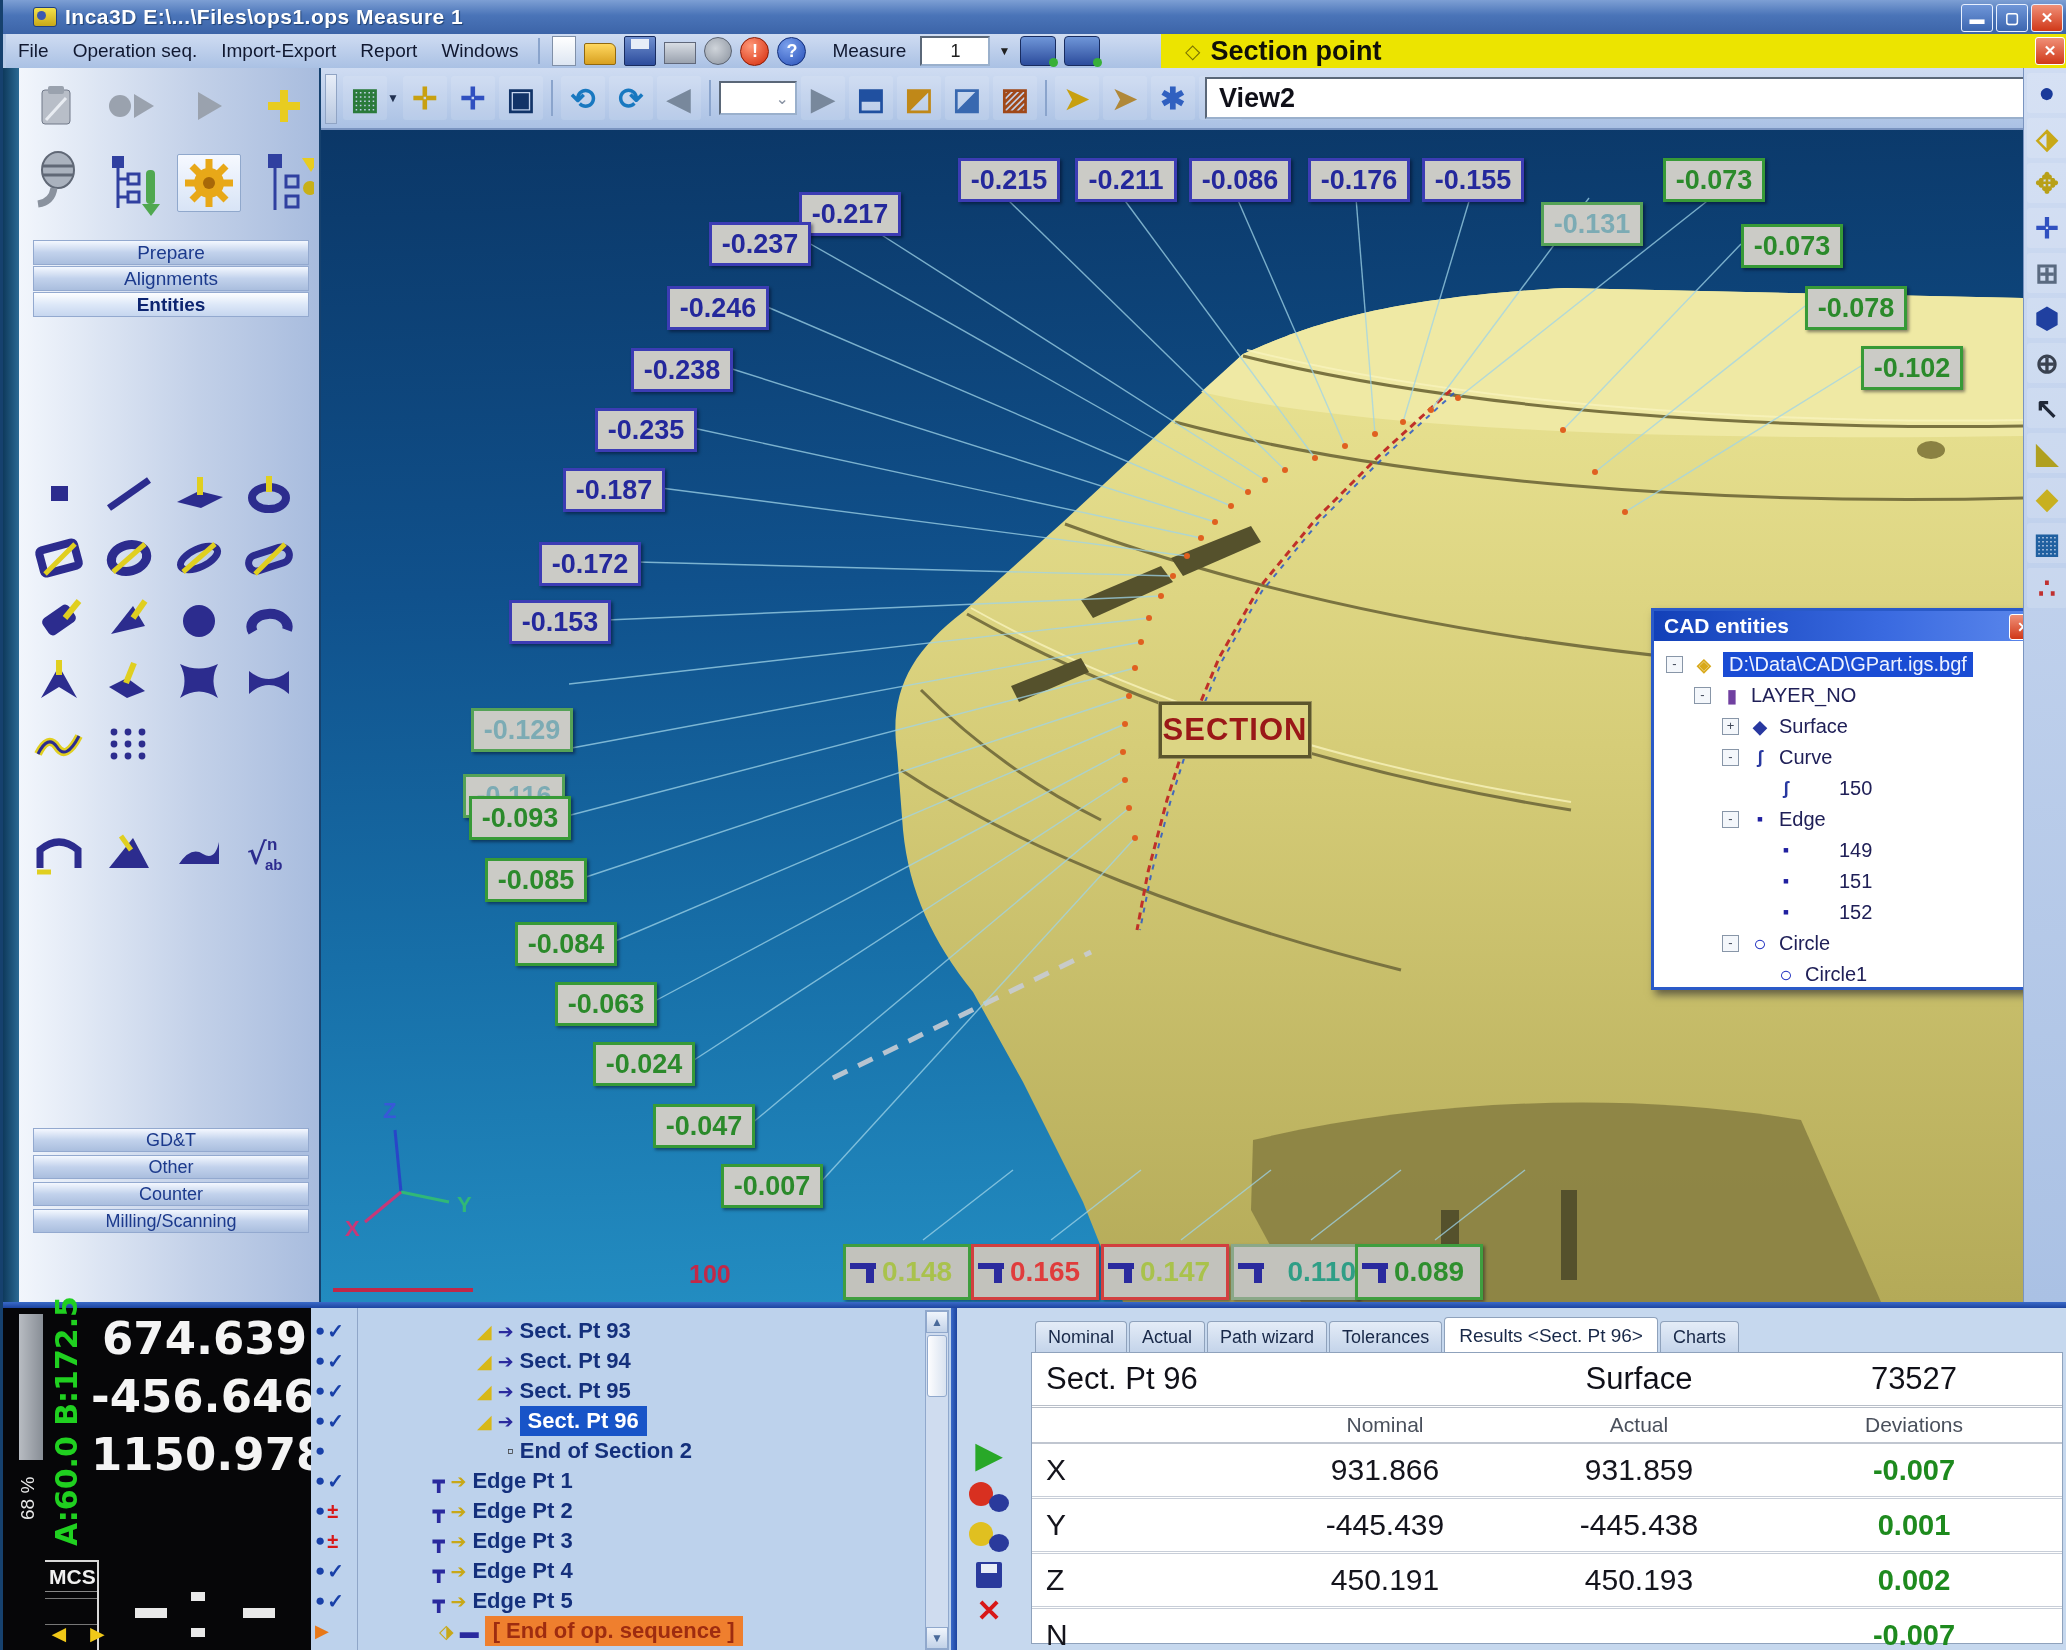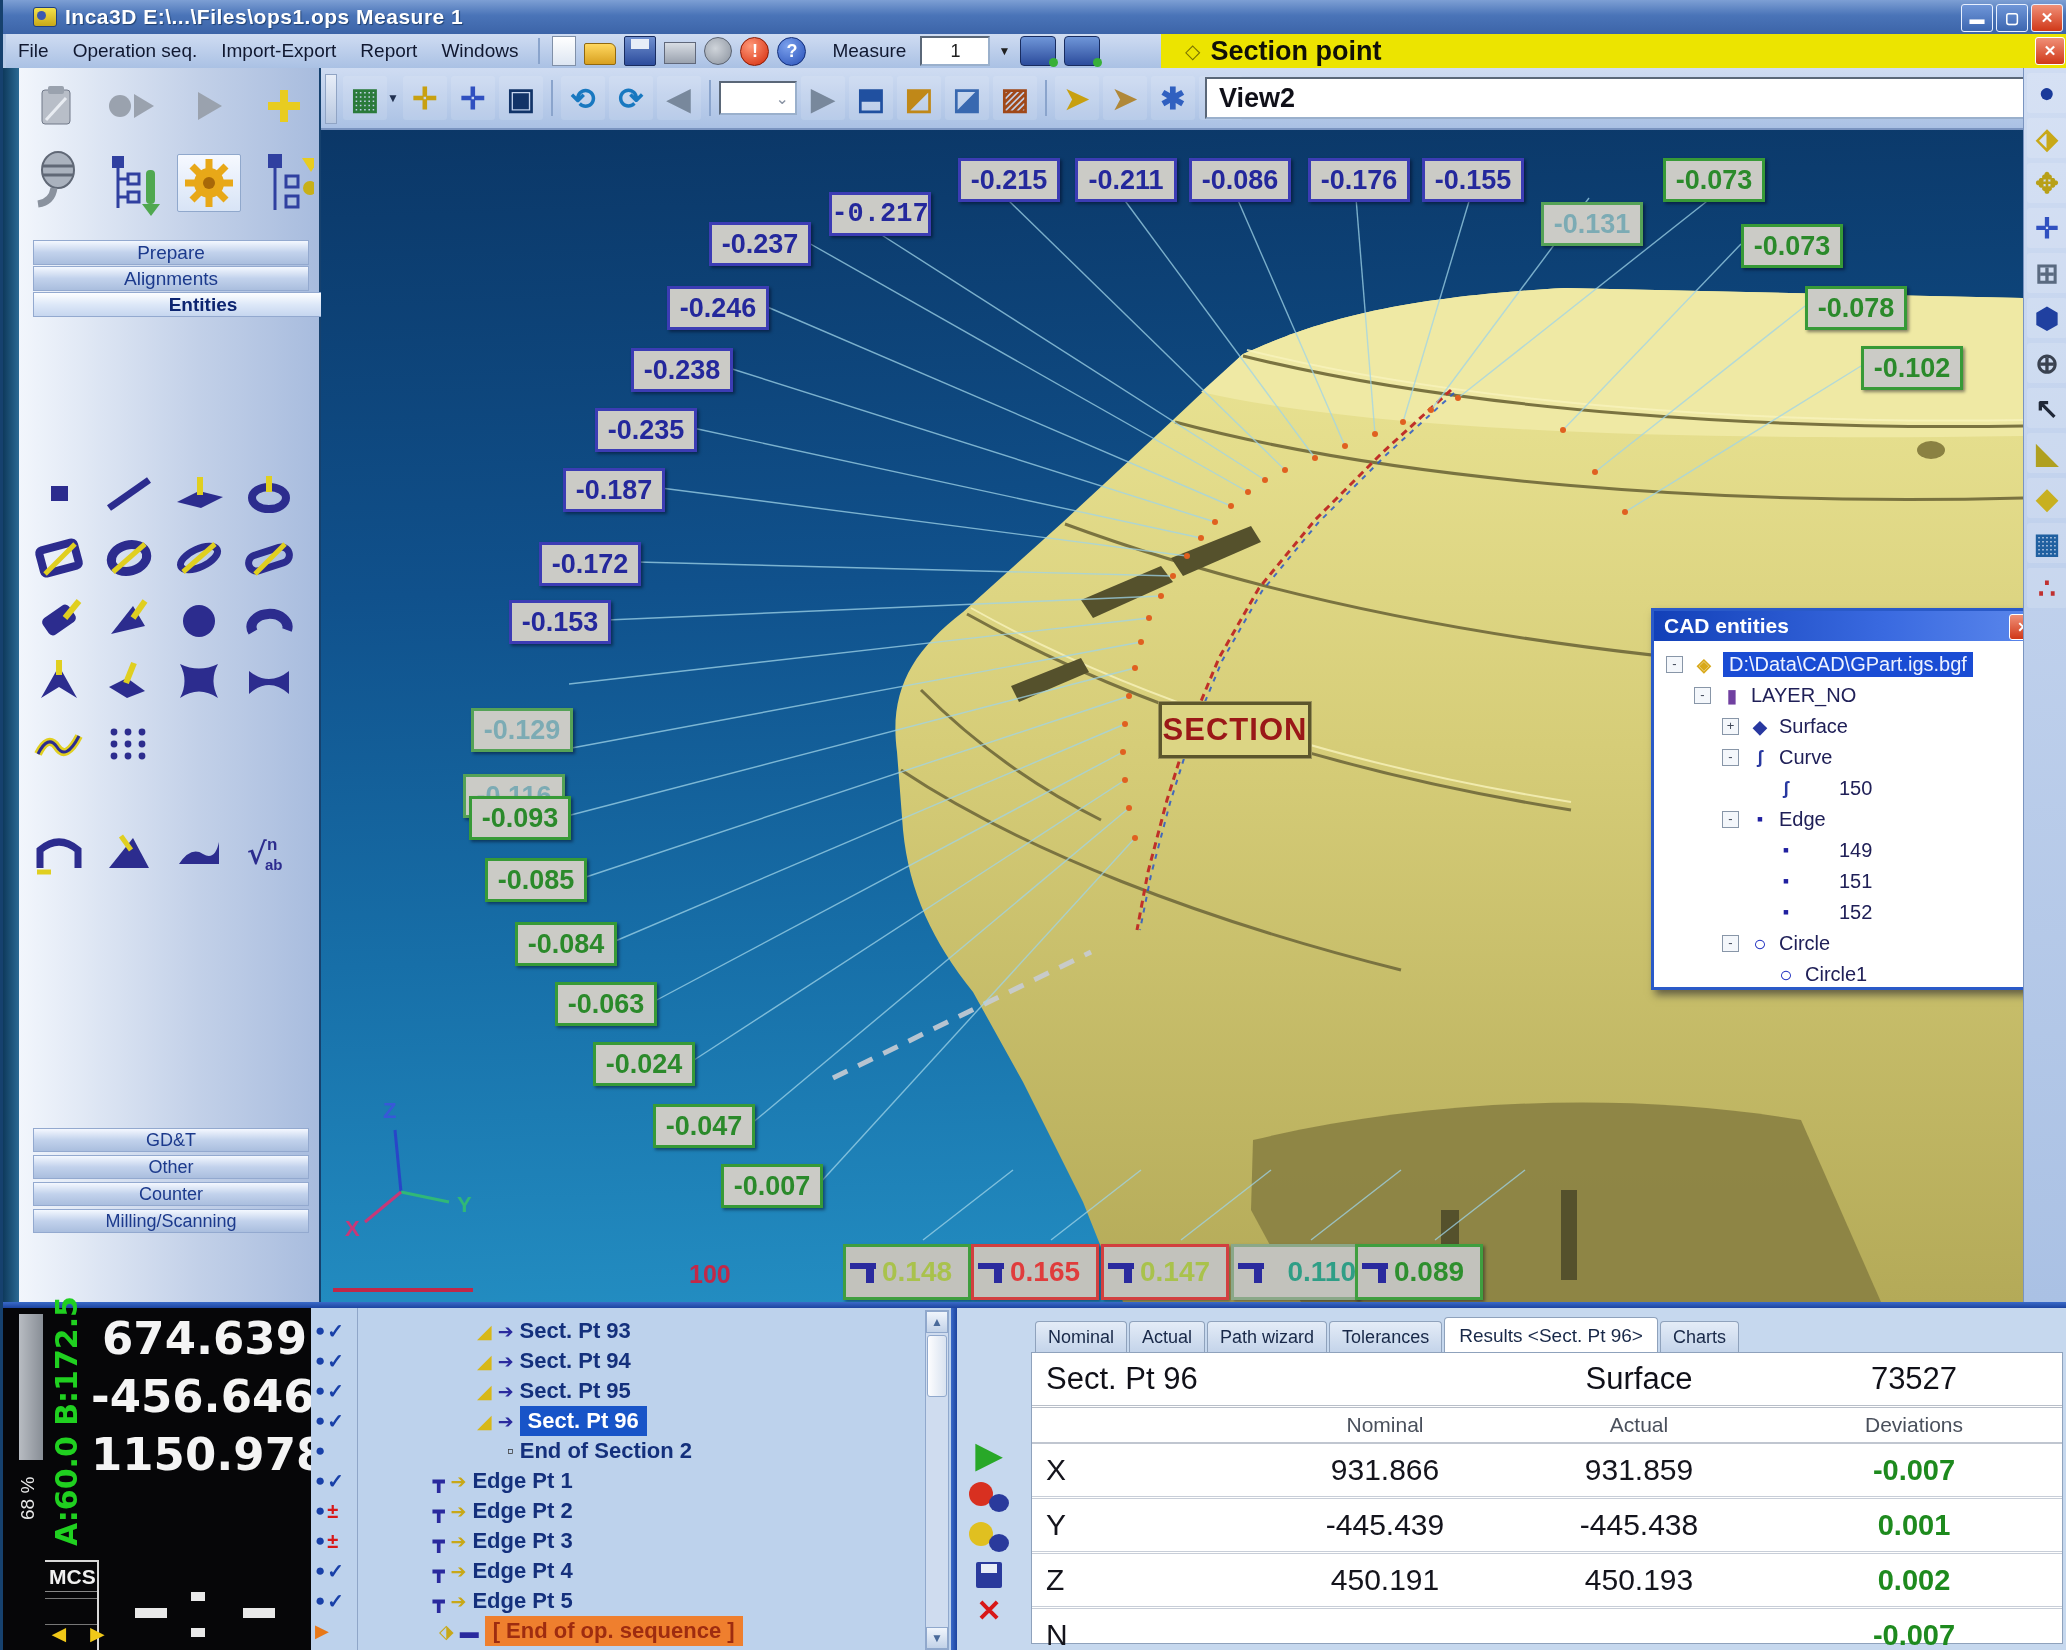--- a/index.html
+++ b/index.html
@@ -298,21 +298,21 @@
             <line x1="17" y1="20" x2="17" y2="62" stroke="#3040a0" stroke-width="3"></line>
             <rect x="28" y="28" width="12" height="11" fill="none" stroke="#3040a0" stroke-width="3"></rect>
             <rect x="28" y="48" width="12" height="11" fill="none" stroke="#3040a0" stroke-width="3"></rect>
             <polygon points="44,10 62,10 53,24" fill="#e8cc20"></polygon>
             <circle cx="52" cy="40" r="7" fill="#c8b018"></circle>
           </svg>
         </span>
     </div>
     <div class="phase-btn" style="top:172px;">Prepare</div>
     <div class="phase-btn" style="top:198px;">Alignments</div>
-    <div class="phase-btn active" style="top:224px;padding-left:32px;">Entities</div>
+    <div class="phase-btn active" style="top:224px;">Entities</div>
     <div id="entity-grid">
         <div class="eg-row">
           <span class="eg-ico">
             <svg width="56" height="48" viewBox="0 0 56 48">
               <rect x="20" y="16" width="17" height="15" fill="#2c2c8e"></rect>
             </svg>
           </span>
           <span class="eg-ico">
             <svg width="56" height="48" viewBox="0 0 56 48">
               <line x1="8" y1="38" x2="48" y2="10" stroke="#2c2c8e" stroke-width="7"></line>
@@ -638,21 +638,21 @@
     <span class="ax-lab" style="left:24px;top:1086px;color:#c83878;">X</span>
     <span id="scale-text">100</span>
     <div id="labels-layer">
         <div class="dev blue" style="left: 637px; top: 28px;">-0.215</div>
         <div class="dev blue" style="left: 754px; top: 28px;">-0.211</div>
         <div class="dev blue" style="left: 868px; top: 28px;">-0.086</div>
         <div class="dev blue" style="left: 987px; top: 28px;">-0.176</div>
         <div class="dev blue" style="left: 1101px; top: 28px;">-0.155</div>
         <div class="dev faded" style="left: 1220px; top: 28px;">-0.131</div>
         <div class="dev green" style="left: 1342px; top: 28px;">-0.073</div>
-        <div class="dev blue" style="left: 508px; top: 62px; font-family: Liberation Mono, monospace;">-0.217</div>
+        <div class="dev blue" style="left: 478px; top: 62px;">-0.217</div>
         <div class="dev blue" style="left: 388px; top: 92px;">-0.237</div>
         <div class="dev blue" style="left: 346px; top: 156px;">-0.246</div>
         <div class="dev blue" style="left: 310px; top: 218px;">-0.238</div>
         <div class="dev blue" style="left: 274px; top: 278px;">-0.235</div>
         <div class="dev blue" style="left: 242px; top: 338px;">-0.187</div>
         <div class="dev blue" style="left: 218px; top: 412px;">-0.172</div>
         <div class="dev blue" style="left: 188px; top: 470px;">-0.153</div>
         <div class="dev faded" style="left: 150px; top: 534px;">-0.129</div>
         <div class="dev faded" style="left: 142px; top: 600px;">-0.116</div>
         <div class="dev green" style="left: 148px; top: 666px;">-0.093</div>

